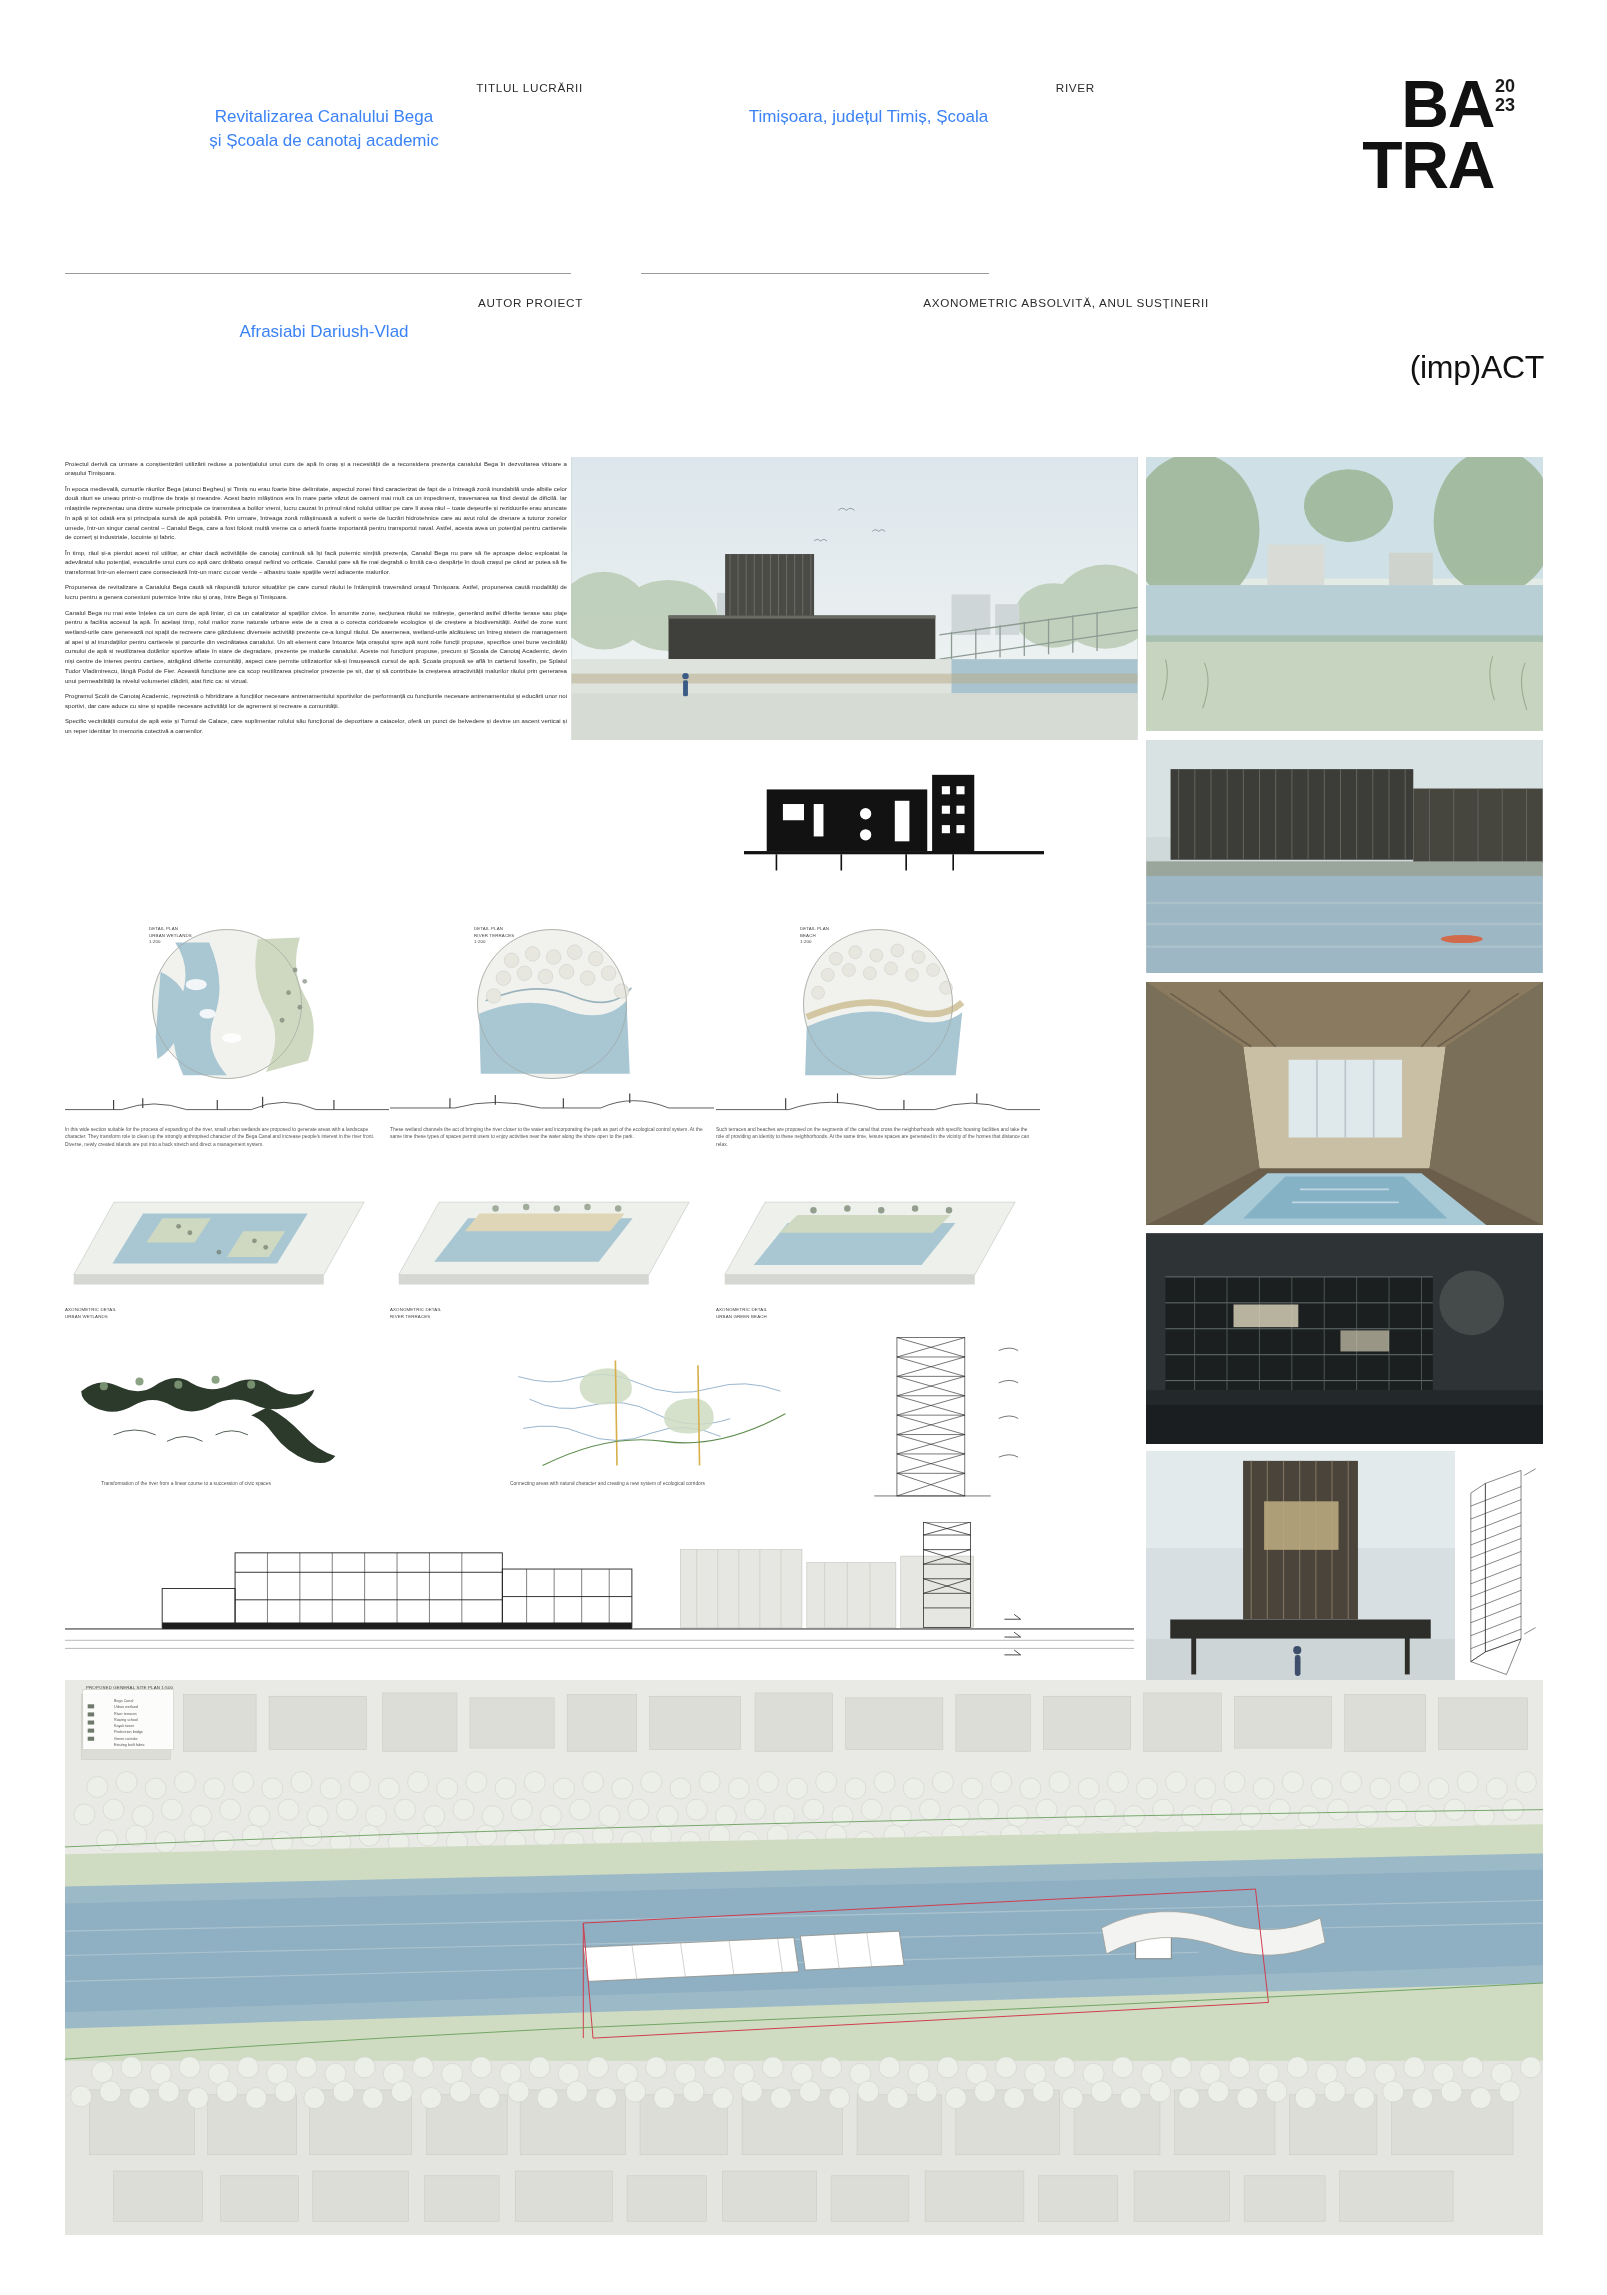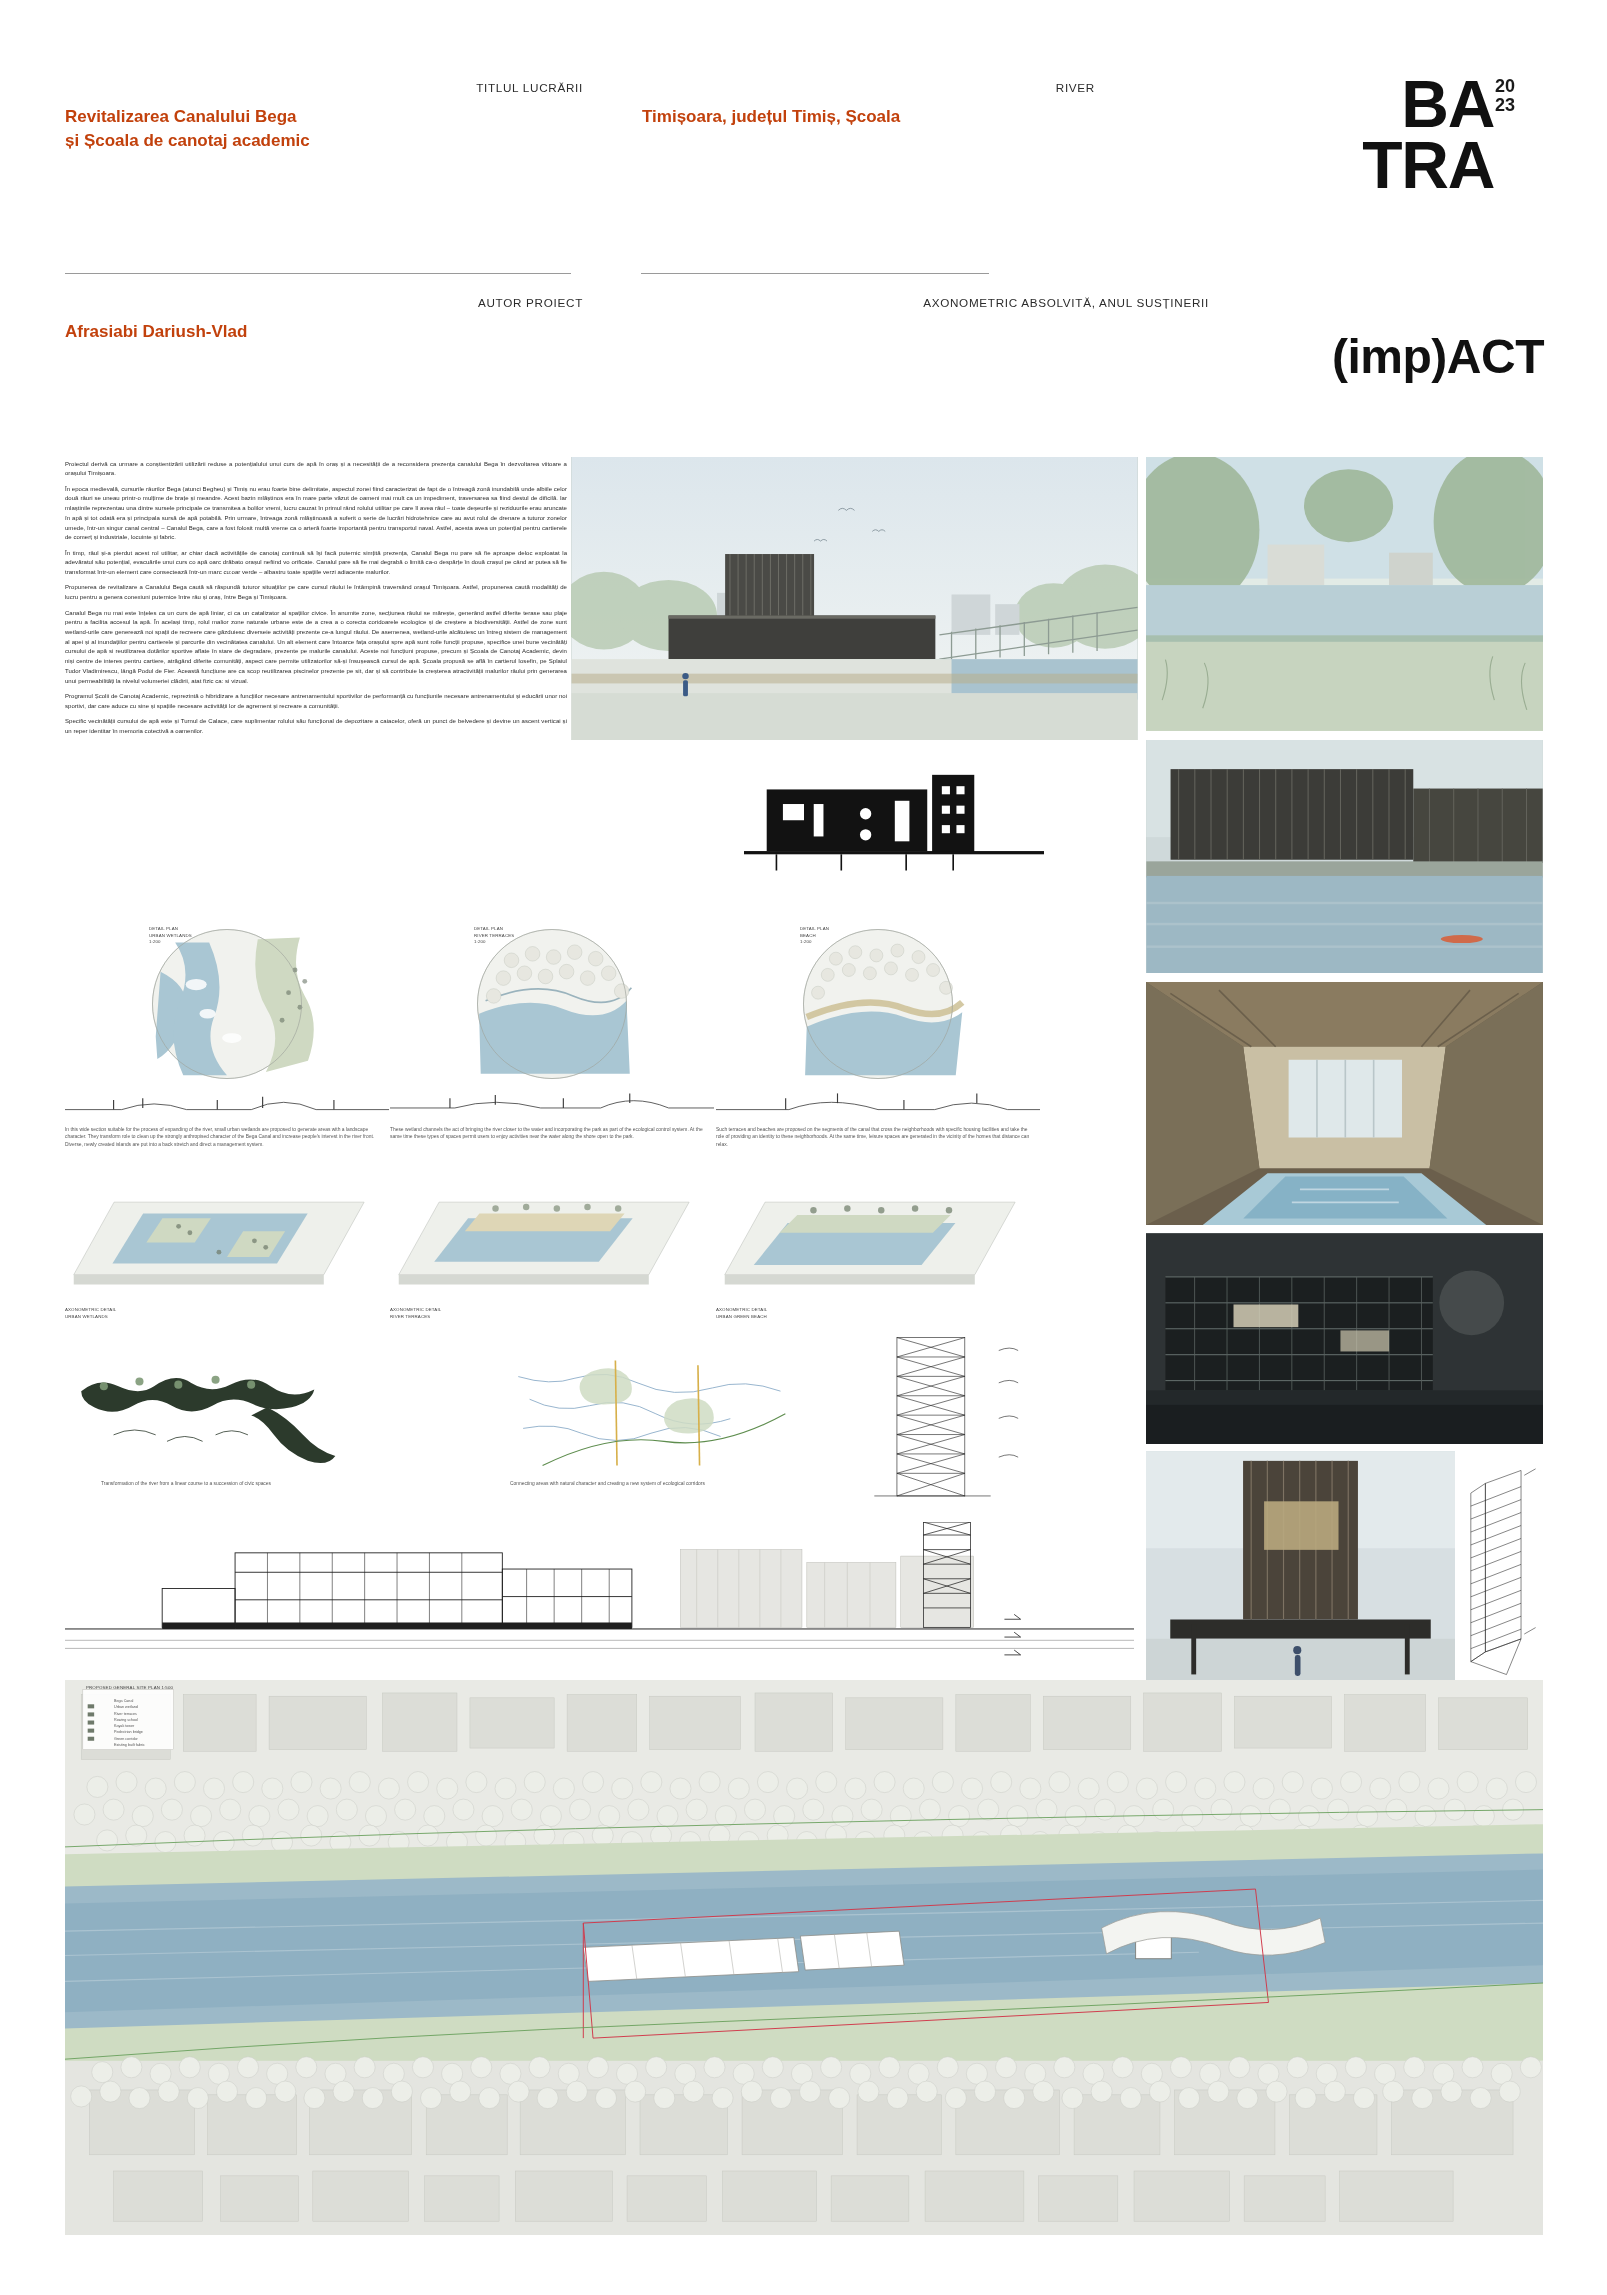--- a/index.html
+++ b/index.html
@@ -32,23 +32,24 @@
   .hdr-label {
     font-size: 11.7px;
     letter-spacing: 0.06em;
     color: #2b2b2b;
     margin-bottom: 11.3px;
     font-weight: 400;
     text-align: right;
   }
   .hdr-value {
     font-size: 17px;
-    font-weight: bold;
+    font-weight: normal;
     line-height: 1.38;
-    color: #c2410c;
+    color: #3b82f6;
+    text-align: center;
   }
   .rule {
     position: absolute;
     height: 0.8px;
     background: #9a9a9a;
   }
   .rule-left  { left: 65px;  top: 273px; width: 506px; }
   .rule-right { left: 641px; top: 273px; width: 348px; }
 
   .hdr-col-author { position: absolute; left: 0; top: 231px; width: 518px; }
@@ -76,23 +77,23 @@
     font-size: 18px;
     font-weight: bold;
     line-height: 1.06;
     text-align: left;
     width: 49px;
   }
   .logo-batra .wordwrap { position: relative; padding-right: 50px; text-align: right; }
 
   .logo-impact {
     position: absolute;
-    right: 63px; top: 329px;
-    font-size: 48px;
-    font-weight: bold;
+    right: 63px; top: 349px;
+    font-size: 32px;
+    font-weight: normal;
     letter-spacing: -0.01em;
     color: #111;
   }
 
   
   .content { position: absolute; left: 65px; top: 449px; width: 1478px; height: 1785px; }
 
   .panel { position: absolute; overflow: hidden; }
 
   

